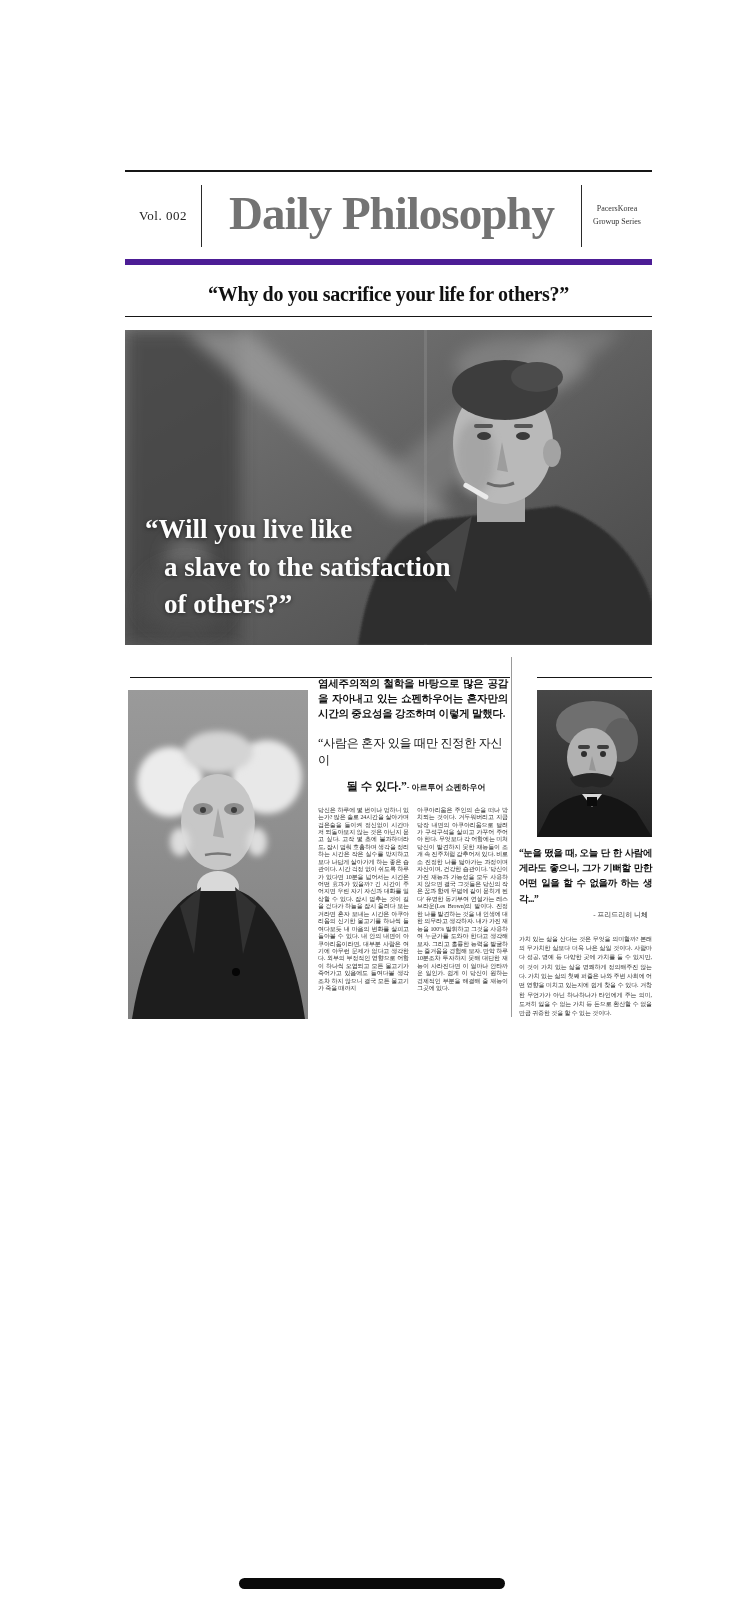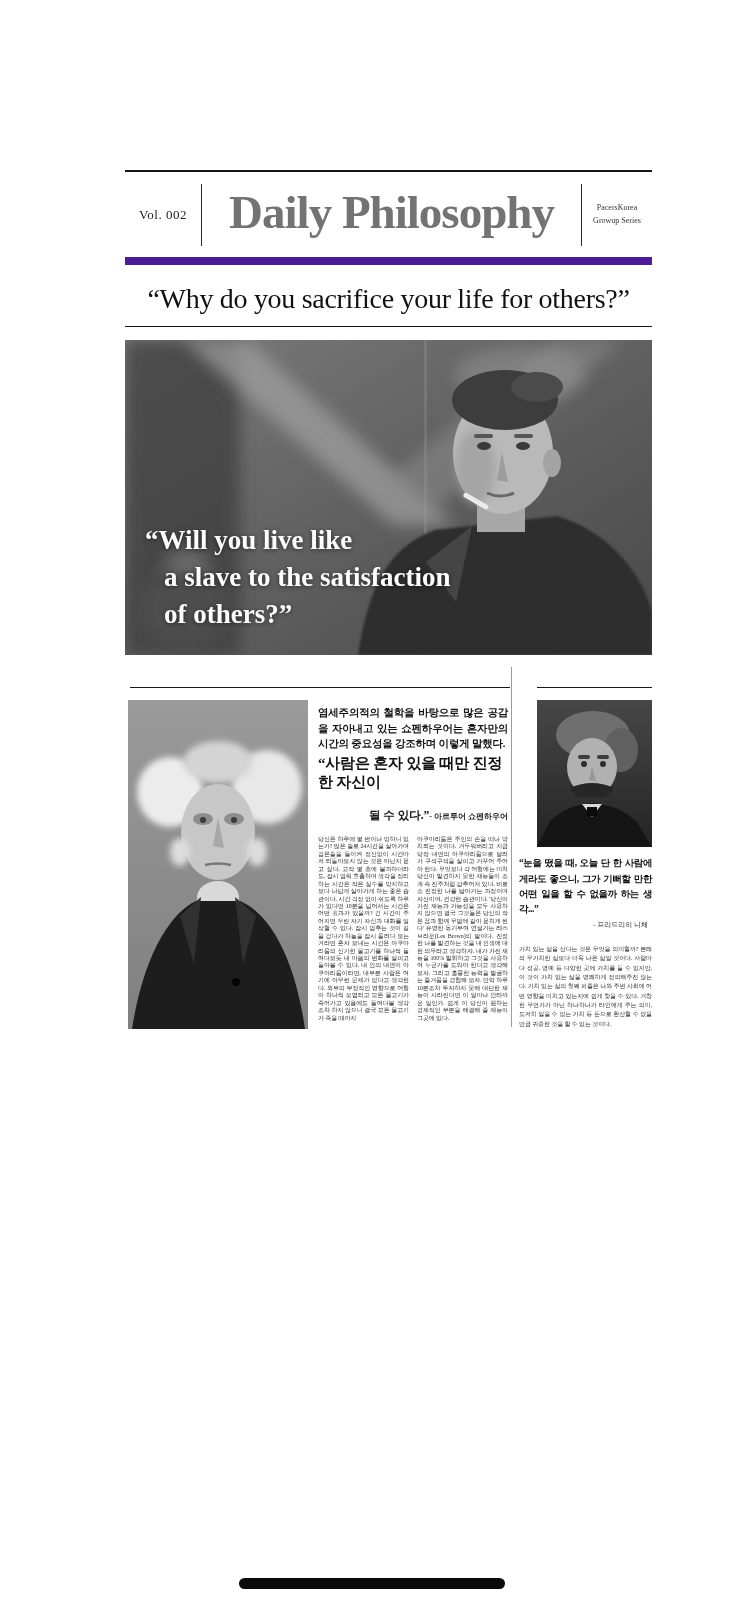--- a/index.html
+++ b/index.html
@@ -2,55 +2,55 @@
 <html><head>
 <meta charset="utf-8">
 <style>
   * { margin:0; padding:0; box-sizing:border-box; }
   html,body { background:#ffffff; }
   body { font-family:"Liberation Serif", serif; color:#1a1a1a; }
   .screen { position:relative; width:743px; height:1608px; background:#ffffff; overflow:hidden; }
   .content { position:absolute; left:125px; top:170px; width:527px; }
 
   
-  .masthead { border-top:2px solid #161616; border-bottom:8px solid #4c1d95;
+  .masthead { border-top:2px solid #161616; border-bottom:6px solid #4c1d95;
               height:95px; display:flex; align-items:center; }
   .m-vol { width:76px; text-align:center; font-size:13px; letter-spacing:.5px; color:#222; }
   .m-bar { width:1px; height:62px; background:#2a2a2a; }
   .m-title { flex:1; text-align:center; font-size:47px; font-weight:bold;
              letter-spacing:-1px; color:#737373; line-height:1; padding-bottom:4px; }
   .m-pub { width:70px; text-align:center; font-size:8px; line-height:1.6; color:#333; }
 
   
   .headline { text-align:center; padding:14px 0 9px 0; border-bottom:1.5px solid #161616; }
   .h-ko { font-size:25px; font-weight:800; letter-spacing:1.5px; color:#111; line-height:1.3; }
-  .h-en { font-size:28px; font-weight:normal; letter-spacing:-.3px; color:#111; line-height:1.3; margin-top:2px; }
+  .h-en { font-size:20px; font-weight:bold; letter-spacing:-.3px; color:#111; line-height:1.3; margin-top:2px; }
 
   
   .hero { position:relative; margin-top:13px; height:315px; overflow:hidden; background:#ec4899; }
   .hero svg { position:absolute; inset:0; }
   .hero-quote { position:absolute; left:20px; bottom:22px; color:#fdfdfd;
                 font-size:27px; font-weight:bold; line-height:1.38;
                 text-shadow:0 1px 4px rgba(0,0,0,.55); }
   .hero-quote .q2, .hero-quote .q3 { padding-left:19px; }
 
   
   .cols { position:relative; margin-top:12px; height:366px; }
   .rule-lm { position:absolute; left:5px; top:20px; width:380px; border-top:1.2px solid #161616; }
   .rule-r  { position:absolute; left:412px; top:20px; width:115px; border-top:1.2px solid #161616; }
   .vdiv { position:absolute; left:386px; top:0; width:1px; height:360px; background:#9a9a9a; }
 
   .col-left { position:absolute; left:3px; top:33px; width:180px; height:329px; background:#8d8d8d; overflow:hidden; }
   .col-left svg { display:block; }
 
-  .col-mid { position:absolute; left:193px; top:38px; width:190px; }
+  .col-mid { position:absolute; left:193px; top:19px; width:190px; }
   .a-intro { font-size:10.5px; font-weight:bold; line-height:1.45; text-align:justify;
              letter-spacing:-.2px; color:#141414; }
-  .a-quote1 { font-size:15px; font-weight:bold; letter-spacing:-.2px; margin-top:3px; color:#111; }
-  .a-quote-row { display:flex; justify-content:flex-end; align-items:baseline; margin-top:16px; }
+  .a-quote1 { font-size:12px; font-weight:normal; letter-spacing:-.2px; margin-top:13px; color:#111; }
+  .a-quote-row { display:flex; justify-content:center; align-items:baseline; margin-top:10px; }
   .a-quote2 { font-size:11.5px; font-weight:bold; padding-left:6px; color:#111; }
   .a-attr { font-size:8px; font-weight:bold; color:#222; }
   .a-body { display:flex; gap:8px; margin-top:13px; }
   .a-bcol { width:91px; font-size:6px; line-height:1.24; text-align:justify;
             word-break:break-all; color:#2a2a2a; letter-spacing:-.1px; }
 
   .col-right { position:absolute; left:394px; top:33px; width:133px; }
   .n-photo { margin-left:18px; width:115px; height:147px; background:#2e2e2e; overflow:hidden; }
   .r-quote { margin-top:9px; font-size:9.5px; font-weight:bold; line-height:1.6;
              letter-spacing:-.4px; text-align:justify; color:#111; }

